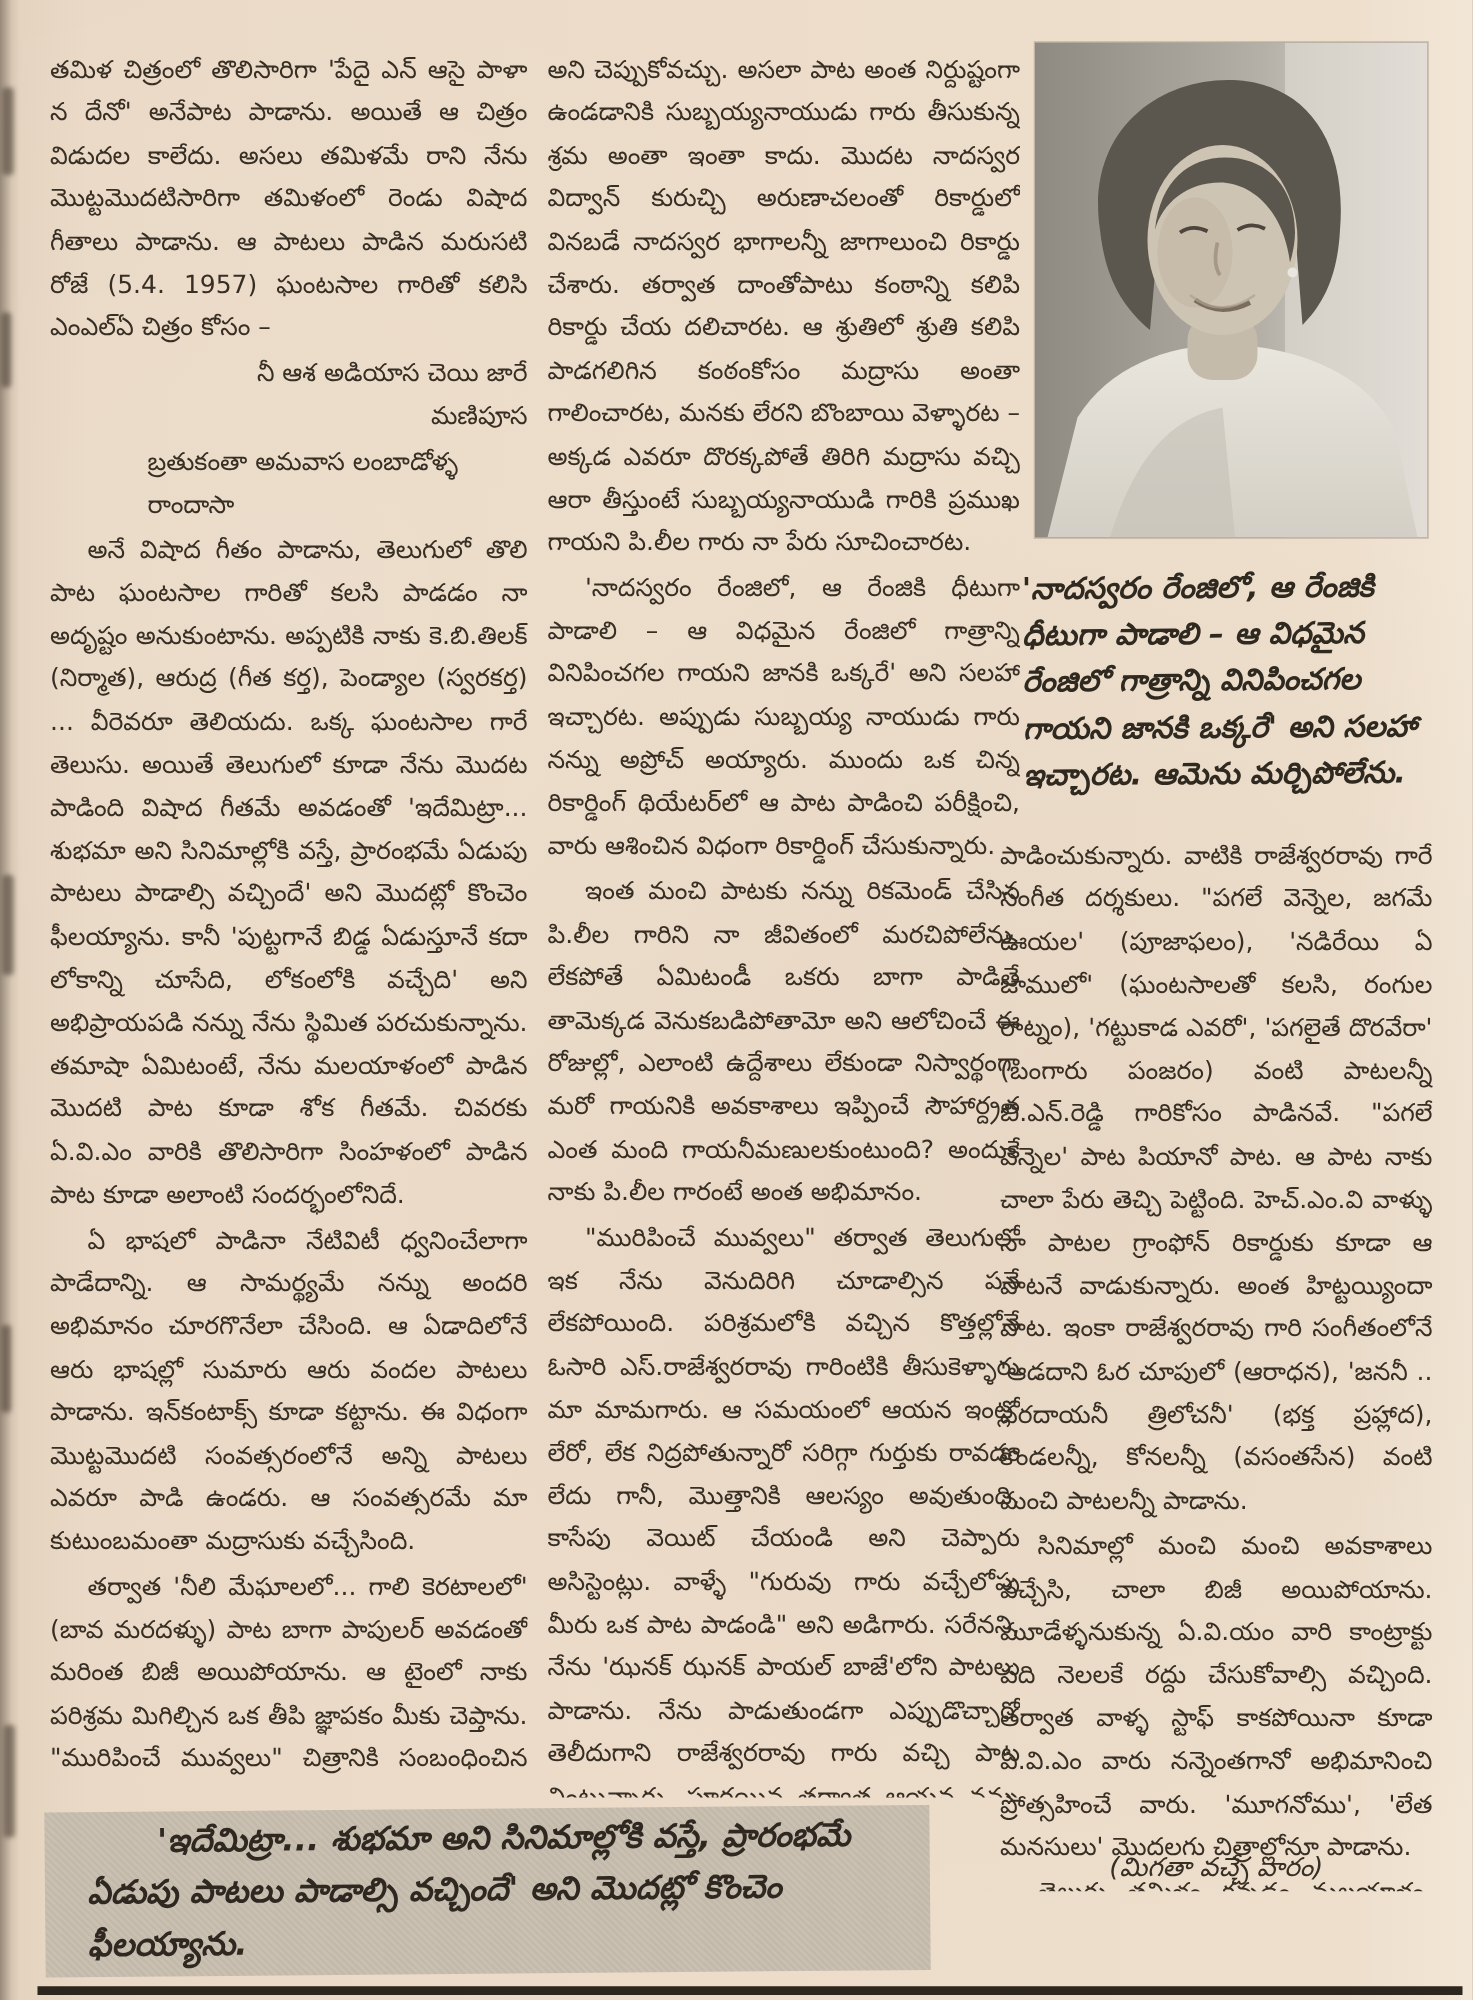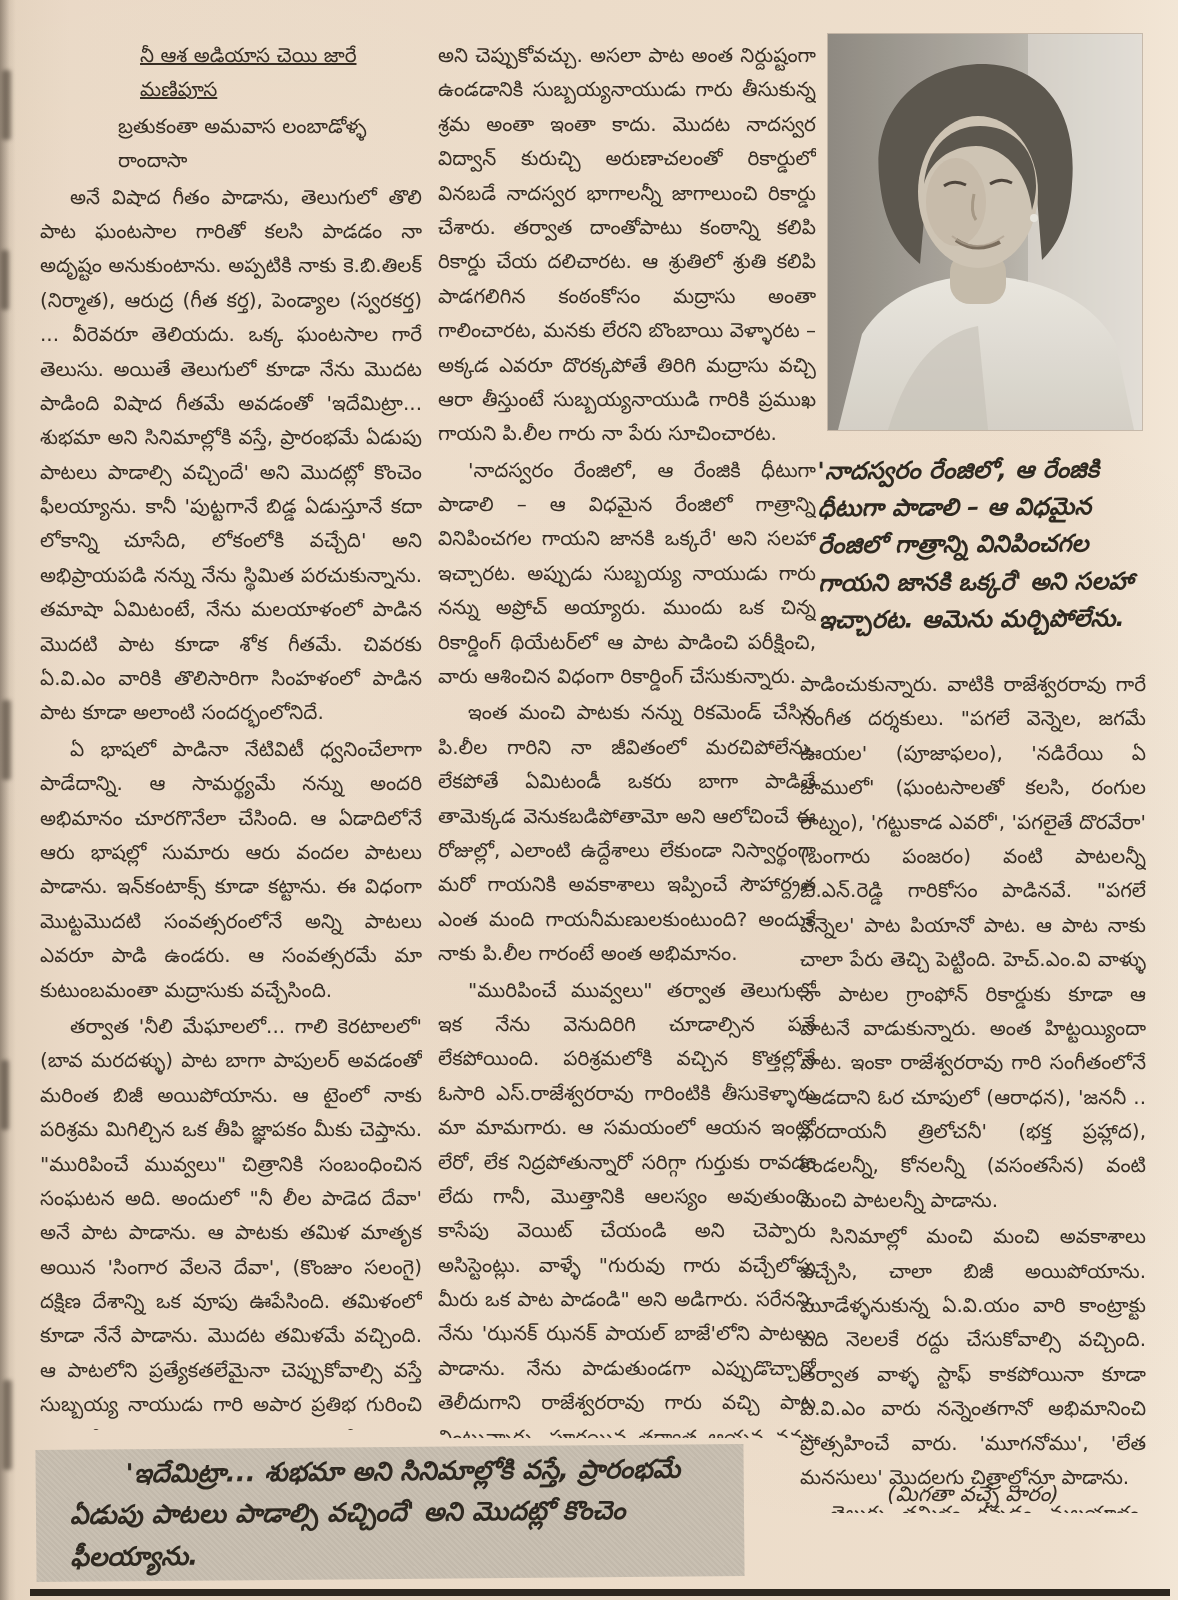--- a/index.html
+++ b/index.html
@@ -23,21 +23,21 @@
   .smudge{position:absolute;background:rgba(52,42,32,.5);filter:blur(2px);border-radius:3px;}
   .bottom-rule{position:absolute;left:30px;right:8px;bottom:4px;height:7px;background:#2c261e;}
   .col{
     position:absolute;top:38px;
     text-align:justify;
     font-size:20px;line-height:1.72;
     overflow:hidden;
   }
   .col p{margin:0 0 2px 0;}
   .col p.ind{text-indent:30px;}
-  .col p.verse1{padding-left:100px;text-align:left;text-decoration:underline;}
+  .col p.verse1{padding-left:100px;text-align:right;}
   .col p.verse2{padding-left:78px;text-align:left;}
   #col-left{left:40px;width:382px;height:1392px;}
   #col-mid{left:438px;width:378px;height:1400px;}
   #col-right{left:800px;width:346px;top:667px;height:846px;}
   
   .photo{
     position:absolute;left:828px;top:34px;width:314px;height:396px;
     background:#a8a29a;overflow:hidden;
     box-shadow:0 0 0 1px rgba(70,60,50,.25);
   }
@@ -77,20 +77,21 @@
 <div class="page">
 
   <div class="edge-left"></div>
   <div class="smudge" style="left:2px;top:70px;width:9px;height:70px;"></div>
   <div class="smudge" style="left:1px;top:250px;width:8px;height:60px;"></div>
   <div class="smudge" style="left:2px;top:700px;width:9px;height:80px;"></div>
   <div class="smudge" style="left:1px;top:1060px;width:8px;height:70px;"></div>
   <div class="smudge" style="left:3px;top:1380px;width:9px;height:90px;"></div>
 
   <div class="col" id="col-left">
+    <p>తమిళ చిత్రంలో తొలిసారిగా 'పేదై ఎన్ ఆసై పాళా న దేనో' అనేపాట పాడాను. అయితే ఆ చిత్రం విడుదల కాలేదు. అసలు తమిళమే రాని నేను మొట్టమొదటిసారిగా తమిళంలో రెండు విషాద గీతాలు పాడాను. ఆ పాటలు పాడిన మరుసటి రోజే (5.4. 1957) ఘంటసాల గారితో కలిసి ఎంఎల్ఏ చిత్రం కోసం –</p>
     <p class="verse1">నీ ఆశ అడియాస చెయి జారే మణిపూస</p>
     <p class="verse2">బ్రతుకంతా అమవాస లంబాడోళ్ళ రాందాసా</p>
     <p class="ind">అనే విషాద గీతం పాడాను, తెలుగులో తొలి పాట ఘంటసాల గారితో కలసి పాడడం నా అదృష్టం అనుకుంటాను. అప్పటికి నాకు కె.బి.తిలక్ (నిర్మాత), ఆరుద్ర (గీత కర్త), పెండ్యాల (స్వరకర్త) ... వీరెవరూ తెలియదు. ఒక్క ఘంటసాల గారే తెలుసు. అయితే తెలుగులో కూడా నేను మొదట పాడింది విషాద గీతమే అవడంతో 'ఇదేమిట్రా... శుభమా అని సినిమాల్లోకి వస్తే, ప్రారంభమే ఏడుపు పాటలు పాడాల్సి వచ్చిందే' అని మొదట్లో కొంచెం ఫీలయ్యాను. కానీ 'పుట్టగానే బిడ్డ ఏడుస్తూనే కదా లోకాన్ని చూసేది, లోకంలోకి వచ్చేది' అని అభిప్రాయపడి నన్ను నేను స్థిమిత పరచుకున్నాను. తమాషా ఏమిటంటే, నేను మలయాళంలో పాడిన మొదటి పాట కూడా శోక గీతమే. చివరకు ఏ.వి.ఎం వారికి తొలిసారిగా సింహళంలో పాడిన పాట కూడా అలాంటి సందర్భంలోనిదే.</p>
     <p class="ind">ఏ భాషలో పాడినా నేటివిటీ ధ్వనించేలాగా పాడేదాన్ని. ఆ సామర్థ్యమే నన్ను అందరి అభిమానం చూరగొనేలా చేసింది. ఆ ఏడాదిలోనే ఆరు భాషల్లో సుమారు ఆరు వందల పాటలు పాడాను. ఇన్‌కంటాక్స్ కూడా కట్టాను. ఈ విధంగా మొట్టమొదటి సంవత్సరంలోనే అన్ని పాటలు ఎవరూ పాడి ఉండరు. ఆ సంవత్సరమే మా కుటుంబమంతా మద్రాసుకు వచ్చేసింది.</p>
     <p class="ind">తర్వాత 'నీలి మేఘాలలో... గాలి కెరటాలలో' (బావ మరదళ్ళు) పాట బాగా పాపులర్ అవడంతో మరింత బిజీ అయిపోయాను. ఆ టైంలో నాకు పరిశ్రమ మిగిల్చిన ఒక తీపి జ్ఞాపకం మీకు చెప్తాను. "మురిపించే మువ్వలు" చిత్రానికి సంబంధించిన సంఘటన అది. అందులో "నీ లీల పాడెద దేవా' అనే పాట పాడాను. ఆ పాటకు తమిళ మాతృక అయిన 'సింగార వేలనె దేవా', (కొంజుం సలంగై) దక్షిణ దేశాన్ని ఒక వూపు ఊపేసింది. తమిళంలో కూడా నేనే పాడాను. మొదట తమిళమే వచ్చింది. ఆ పాటలోని ప్రత్యేకతలేమైనా చెప్పుకోవాల్సి వస్తే సుబ్బయ్య నాయుడు గారి అపార ప్రతిభ గురించి చెప్పుకోవాలి. అంతవరకు నాదస్వరంతో మానవ కంఠాన్ని మేళవించడానికి ఎవరూ ప్రయత్నించ సాహసించలేదు. అలాంటి పరిస్థితిలో సుబ్బయ్యనాయుడు గారు అలాంటి మహోత్కృష్ట సృష్టి చేశారంటే అది ఒక విశేష వినూత్న ప్రయోగమే</p>
   </div>
 
   <div class="col" id="col-mid">
     <p>అని చెప్పుకోవచ్చు. అసలా పాట అంత నిర్దుష్టంగా ఉండడానికి సుబ్బయ్యనాయుడు గారు తీసుకున్న శ్రమ అంతా ఇంతా కాదు. మొదట నాదస్వర విద్వాన్ కురుచ్చి అరుణాచలంతో రికార్డులో వినబడే నాదస్వర భాగాలన్నీ జాగాలుంచి రికార్డు చేశారు. తర్వాత దాంతోపాటు కంఠాన్ని కలిపి రికార్డు చేయ దలిచారట. ఆ శ్రుతిలో శ్రుతి కలిపి పాడగలిగిన కంఠంకోసం మద్రాసు అంతా గాలించారట, మనకు లేరని బొంబాయి వెళ్ళారట – అక్కడ ఎవరూ దొరక్కపోతే తిరిగి మద్రాసు వచ్చి ఆరా తీస్తుంటే సుబ్బయ్యనాయుడి గారికి ప్రముఖ గాయని పి.లీల గారు నా పేరు సూచించారట.</p>
     <p class="ind">'నాదస్వరం రేంజిలో, ఆ రేంజికి ధీటుగా పాడాలి – ఆ విధమైన రేంజిలో గాత్రాన్ని వినిపించగల గాయని జానకి ఒక్కరే' అని సలహా ఇచ్చారట. అప్పుడు సుబ్బయ్య నాయుడు గారు నన్ను అప్రోచ్ అయ్యారు. ముందు ఒక చిన్న రికార్డింగ్ థియేటర్‌లో ఆ పాట పాడించి పరీక్షించి, వారు ఆశించిన విధంగా రికార్డింగ్ చేసుకున్నారు.</p>

